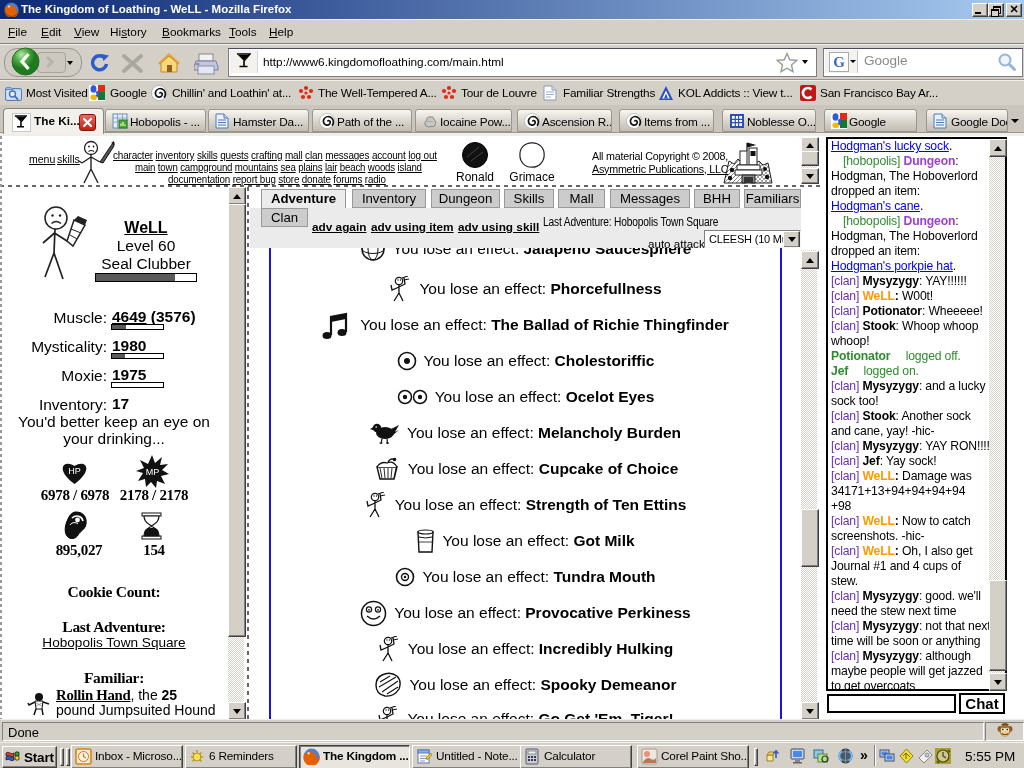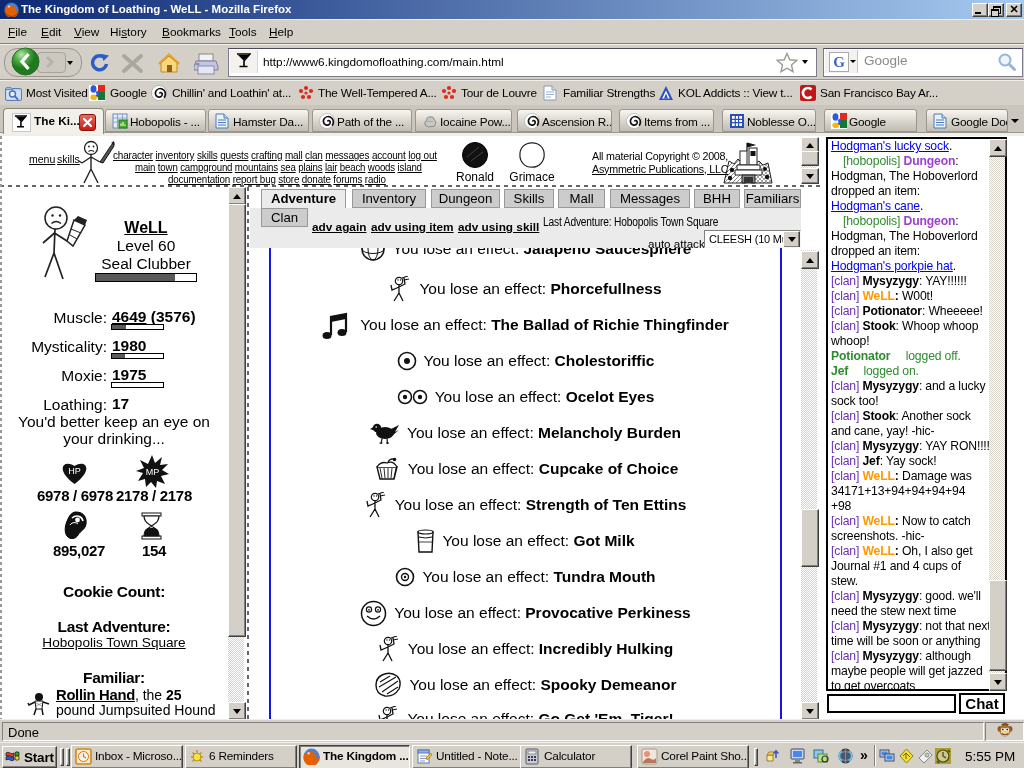--- a/index.html
+++ b/index.html
@@ -8,21 +8,21 @@
 .sunken{border-top:1px solid #808080;border-left:1px solid #808080;border-right:1px solid #fff;border-bottom:1px solid #fff;}
 .dither{background-image:repeating-conic-gradient(#ffffff 0% 25%, #d6d2ca 0% 50%);background-size:2px 2px;}
 .sbbtn{position:absolute;left:0;width:16px;background:#d4d0c8;border-top:1px solid #fff;border-left:1px solid #fff;border-right:1px solid #404040;border-bottom:1px solid #404040;box-shadow:inset -1px -1px 0 #808080;display:flex;align-items:center;justify-content:center;}
 .sbthumb{position:absolute;left:0;width:16px;background:#d4d0c8;border-top:1px solid #fff;border-left:1px solid #fff;border-right:1px solid #404040;border-bottom:1px solid #404040;box-shadow:inset -1px -1px 0 #808080;}
 .arr{width:0;height:0;display:block;}
 .arrup{border-left:4px solid transparent;border-right:4px solid transparent;border-bottom:5px solid #000;}
 .arrdn{border-left:4px solid transparent;border-right:4px solid transparent;border-top:5px solid #000;}
 a{text-decoration:underline;}
 .gamelink{color:#000;text-decoration:underline;}
 .tfl{font-size:11.5px;white-space:nowrap;letter-spacing:-0.2px;transform-origin:0 50%;}
-.ser{font-family:Liberation Sans, sans-serif;font-weight:bold;letter-spacing:-0.3px;}
+.ser{font-family:Liberation Serif, serif;font-weight:bold;letter-spacing:-0.3px;}
 .erow{position:absolute;left:21px;width:509px;height:36px;display:flex;align-items:center;justify-content:center;font-size:15.5px;white-space:nowrap;}
 .erow svg{margin-right:7px;flex:none;}
 .chat{font-size:12.2px;line-height:15px;color:#000;white-space:nowrap;letter-spacing:-0.15px;}
 .chat a{color:#0000EE;}
 .cg{color:#2e8b2e;padding-left:12px;}
 .cgb{color:#2e8b2e;font-weight:bold;}
 .cp{color:#9d3fd1;font-weight:bold;}
 .cc{color:#6a30b0;}
 .co{color:#ff9900;font-weight:bold;}
 .cb{font-weight:bold;}
@@ -368,21 +368,21 @@
       <div style="width:27%;height:4px;background:#5a5a5a;"></div>
     </div>
   <div class="abs" style="left:0;top:202px;width:107px;text-align:right;font-size:15.5px;">Mysticality:</div>
   <div class="abs" style="left:112px;top:201px;font-size:15.5px;font-weight:bold;">1980</div>
   <div class="abs" style="left:111px;top:217px;width:51px;height:4px;border:1px solid #000;background:#fff;">
       <div style="width:25%;height:4px;background:#5a5a5a;"></div>
     </div>
   <div class="abs" style="left:0;top:231px;width:107px;text-align:right;font-size:15.5px;">Moxie:</div>
   <div class="abs" style="left:112px;top:230px;font-size:15.5px;font-weight:bold;">1975</div>
   <div class="abs" style="left:111px;top:246px;width:51px;height:4px;border:1px solid #000;background:#fff;"></div>
-  <div class="abs" style="left:0;top:260px;width:107px;text-align:right;font-size:15.5px;">Loathing:</div>
+  <div class="abs" style="left:0;top:260px;width:107px;text-align:right;font-size:15.5px;">Inventory:</div>
   <div class="abs" style="left:112px;top:259px;font-size:15.5px;font-weight:bold;">17</div>
   <div class="abs" style="left:0;top:278px;width:228px;text-align:center;font-size:15.5px;line-height:16.5px;">You'd better keep an eye on<br>your drinking...</div>
   <svg class="abs" style="left:61px;top:324px;" width="27" height="25" viewBox="0 0 27 25">
     <path d="M13.5 24 C-6 10 2 -1 13.5 6 C25 -1 33 10 13.5 24 Z" fill="#111"></path>
     <text x="13.5" y="13.5" font-size="9" fill="#fff" text-anchor="middle" font-family="Liberation Sans">HP</text>
   </svg>
   <div class="abs ser" style="left:20px;top:351px;width:110px;text-align:center;font-size:15px;">6978 / 6978</div>
   <svg class="abs" style="left:136px;top:319px;" width="33" height="33" viewBox="0 0 33 33">
     <path d="M16 0 L19 8 L26 2 L24 10 L32 9 L26 15 L33 19 L25 21 L29 29 L21 26 L20 33 L15 27 L10 32 L9 24 L2 26 L7 18 L0 16 L8 13 L4 5 L12 9 Z" fill="#111"></path>
     <text x="16.5" y="20" font-size="9" fill="#fff" text-anchor="middle" font-family="Liberation Sans">MP</text>

